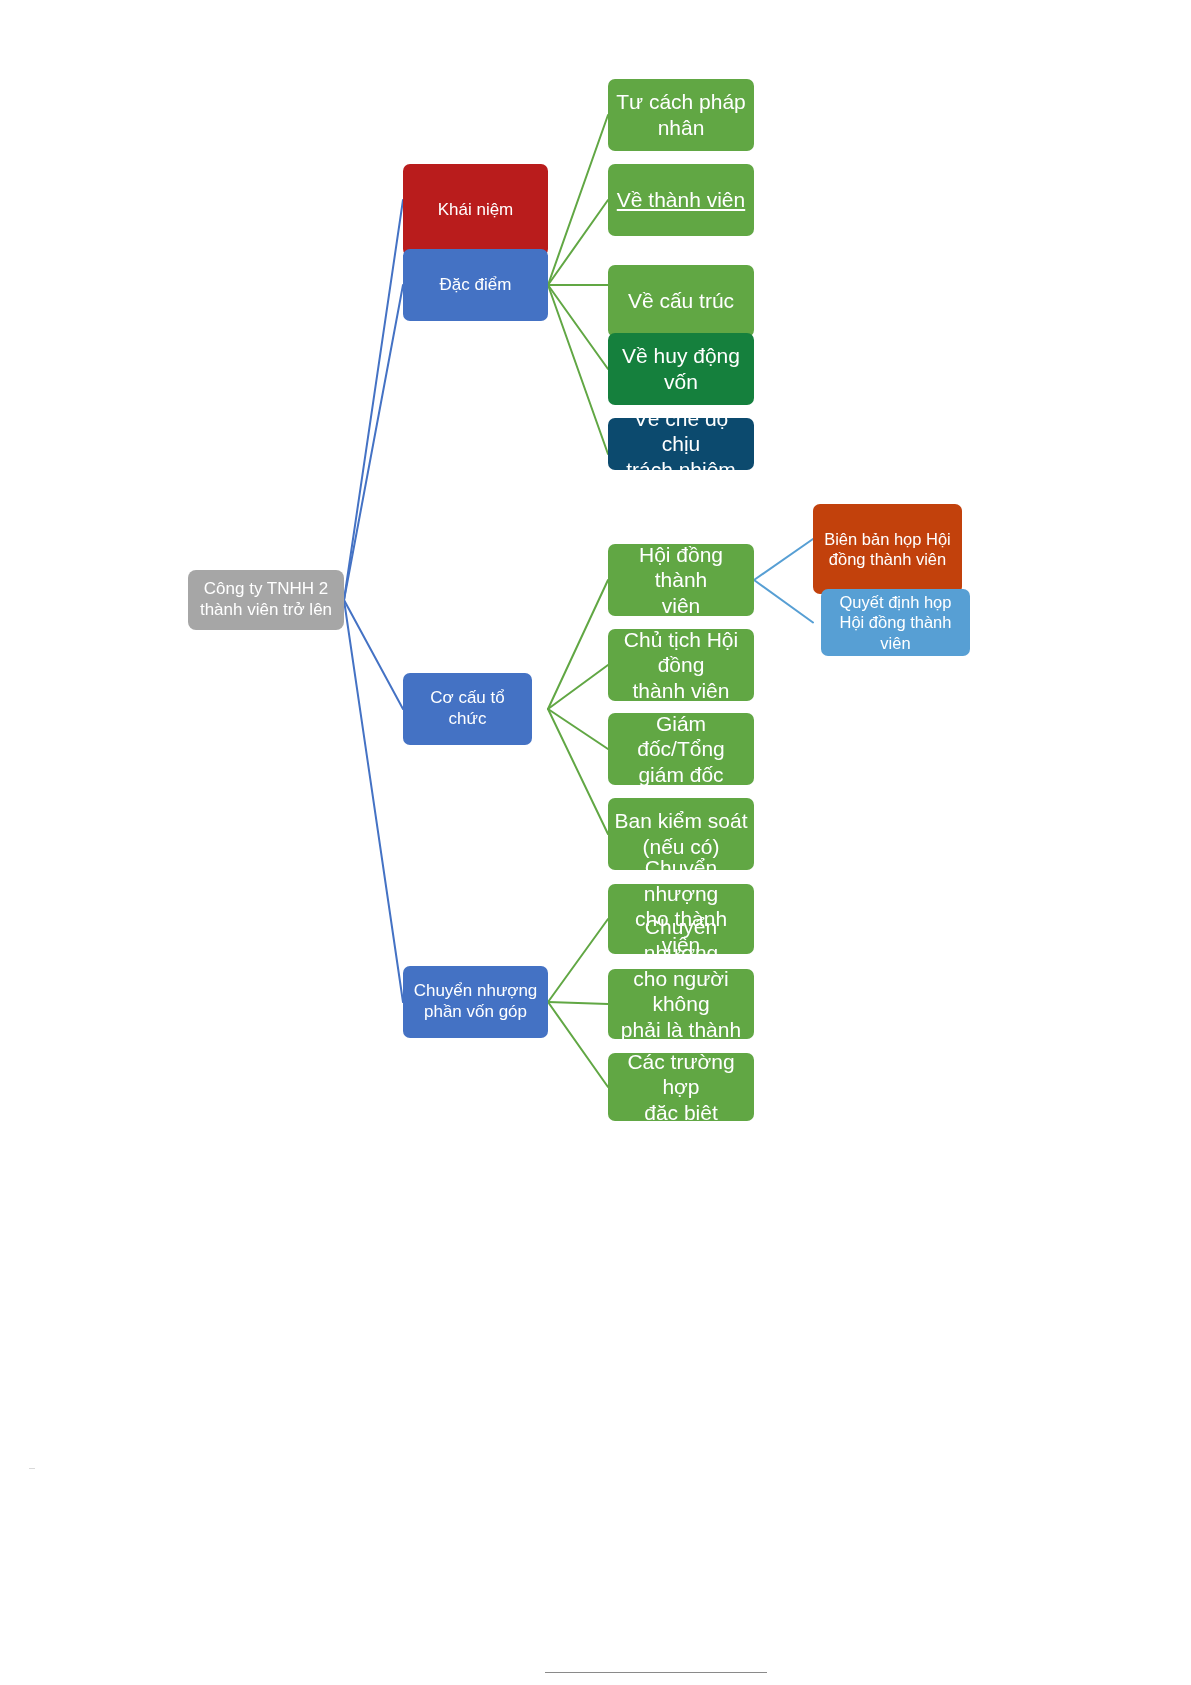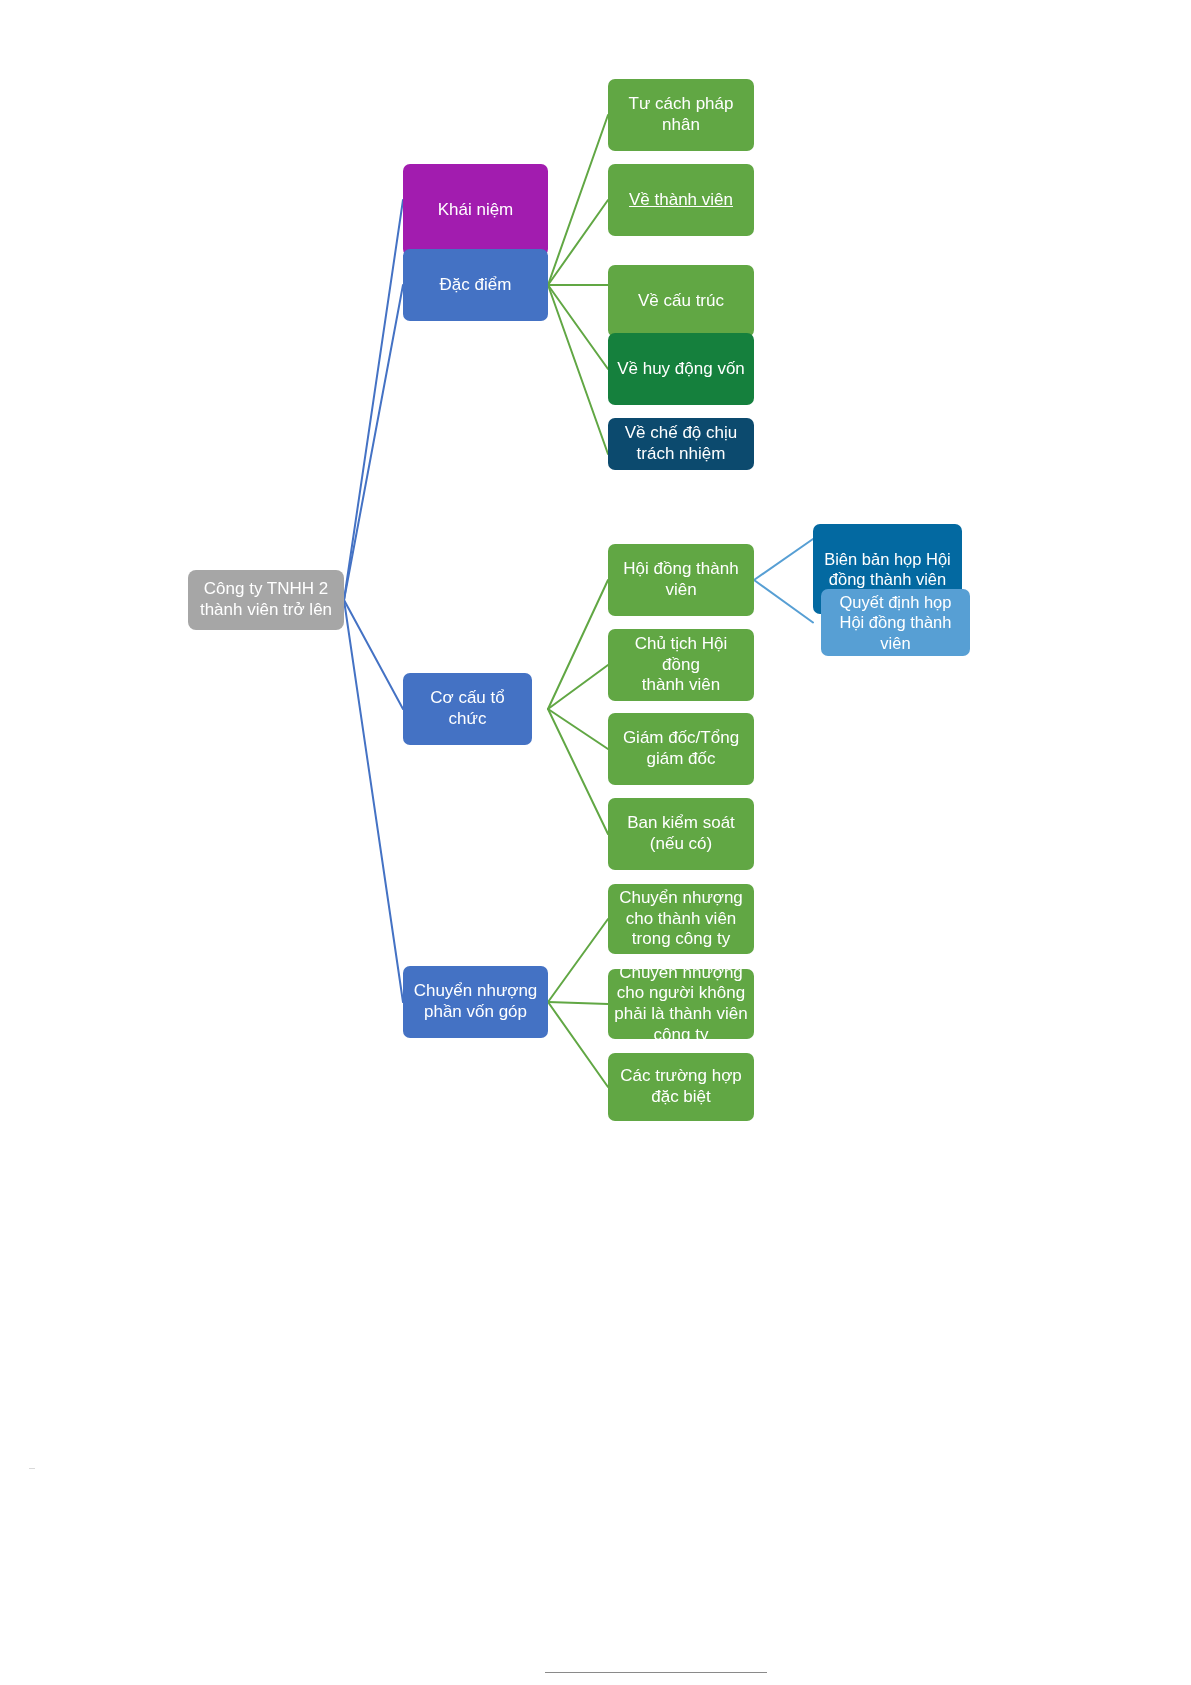--- a/index.html
+++ b/index.html
@@ -52,21 +52,21 @@
   }
   .node.lvl1 {
     background: #4472c4;
     font-size: 17px;
   }
   .node.lvl2 {
     background: #5ba githubnone;
   }
   .node.lvl2 {
     background: #61a744;
-    font-size: 17px;
+    font-size: 21px;
   }
   .node.lvl3 {
     background: #579fd4;
     font-size: 16.5px;
   }
   .node .txt {
     display: block;
     width: 100%;
   }
   .node.overflow .txt {
@@ -110,33 +110,33 @@
       <line x1="548" y1="709" x2="608" y2="834" stroke="#61a744" stroke-width="2" stroke-linecap="round"></line>
       <line x1="754" y1="580" x2="813" y2="539" stroke="#579fd4" stroke-width="2" stroke-linecap="round"></line>
       <line x1="754" y1="580" x2="813" y2="622.5" stroke="#579fd4" stroke-width="2" stroke-linecap="round"></line>
       <line x1="548" y1="1002" x2="608" y2="919" stroke="#61a744" stroke-width="2" stroke-linecap="round"></line>
       <line x1="548" y1="1002" x2="608" y2="1004" stroke="#61a744" stroke-width="2" stroke-linecap="round"></line>
       <line x1="548" y1="1002" x2="608" y2="1087" stroke="#61a744" stroke-width="2" stroke-linecap="round"></line>
     </svg>
   <div id="nodes">
       <div class="node root" style="left: 188px; top: 570px; width: 156px; height: 60px; background: rgb(166, 166, 166);"><span class="txt">Công ty TNHH 2
 thành viên trở lên</span></div>
-      <div class="node lvl1" style="left: 403px; top: 164px; width: 145px; height: 92px; background: #a21caf;"><span class="txt">Khái niệm</span></div>
+      <div class="node lvl1" style="left: 403px; top: 164px; width: 145px; height: 92px; background: #b91c1c;"><span class="txt">Khái niệm</span></div>
       <div class="node lvl1" style="left: 403px; top: 249px; width: 145px; height: 72px; background: rgb(68, 114, 196);"><span class="txt">Đặc điểm</span></div>
       <div class="node lvl2" style="left: 608px; top: 79px; width: 146px; height: 72px; background: rgb(97, 167, 68);"><span class="txt">Tư cách pháp
 nhân</span></div>
       <div class="node lvl2" style="left: 608px; top: 164px; width: 146px; height: 72px; background: rgb(97, 167, 68); text-decoration: underline;"><span class="txt">Về thành  viên</span></div>
       <div class="node lvl2" style="left: 608px; top: 265px; width: 146px; height: 72px; background: rgb(97, 167, 68);"><span class="txt">Về cấu trúc</span></div>
       <div class="node lvl2" style="left: 608px; top: 333px; width: 146px; height: 72px; background: #15803d;"><span class="txt">Về huy động vốn</span></div>
       <div class="node lvl2" style="left: 608px; top: 418px; width: 146px; height: 52px; background: #0c4a6e;"><span class="txt">Về chế độ chịu
 trách nhiệm</span></div>
       <div class="node lvl1" style="left: 403px; top: 673px; width: 129px; height: 72px; background: rgb(68, 114, 196);"><span class="txt">Cơ cấu tổ chức</span></div>
       <div class="node lvl2" style="left: 608px; top: 544px; width: 146px; height: 72px; background: rgb(97, 167, 68);"><span class="txt">Hội đồng thành
 viên</span></div>
-      <div class="node lvl3" style="left: 813px; top: 524px; width: 149px; height: 90px; background: #0369a1;"><span class="txt">Biên bản họp Hội
+      <div class="node lvl3" style="left: 813px; top: 504px; width: 149px; height: 90px; background: #c2410c;"><span class="txt">Biên bản họp Hội
 đồng thành  viên</span></div>
       <div class="node lvl3" style="left: 813px; top: 589px; width: 149px; height: 67px; background: rgb(87, 159, 212); margin-left: 8px;"><span class="txt">Quyết định họp
 Hội đồng thành
 viên</span></div>
       <div class="node lvl2" style="left: 608px; top: 629px; width: 146px; height: 72px; background: rgb(97, 167, 68);"><span class="txt">Chủ tịch Hội đồng
 thành viên</span></div>
       <div class="node lvl2" style="left: 608px; top: 713px; width: 146px; height: 72px; background: rgb(97, 167, 68);"><span class="txt">Giám đốc/Tổng
 giám đốc</span></div>
       <div class="node lvl2" style="left: 608px; top: 798px; width: 146px; height: 72px; background: rgb(97, 167, 68);"><span class="txt">Ban kiểm soát
 (nếu có)</span></div>

